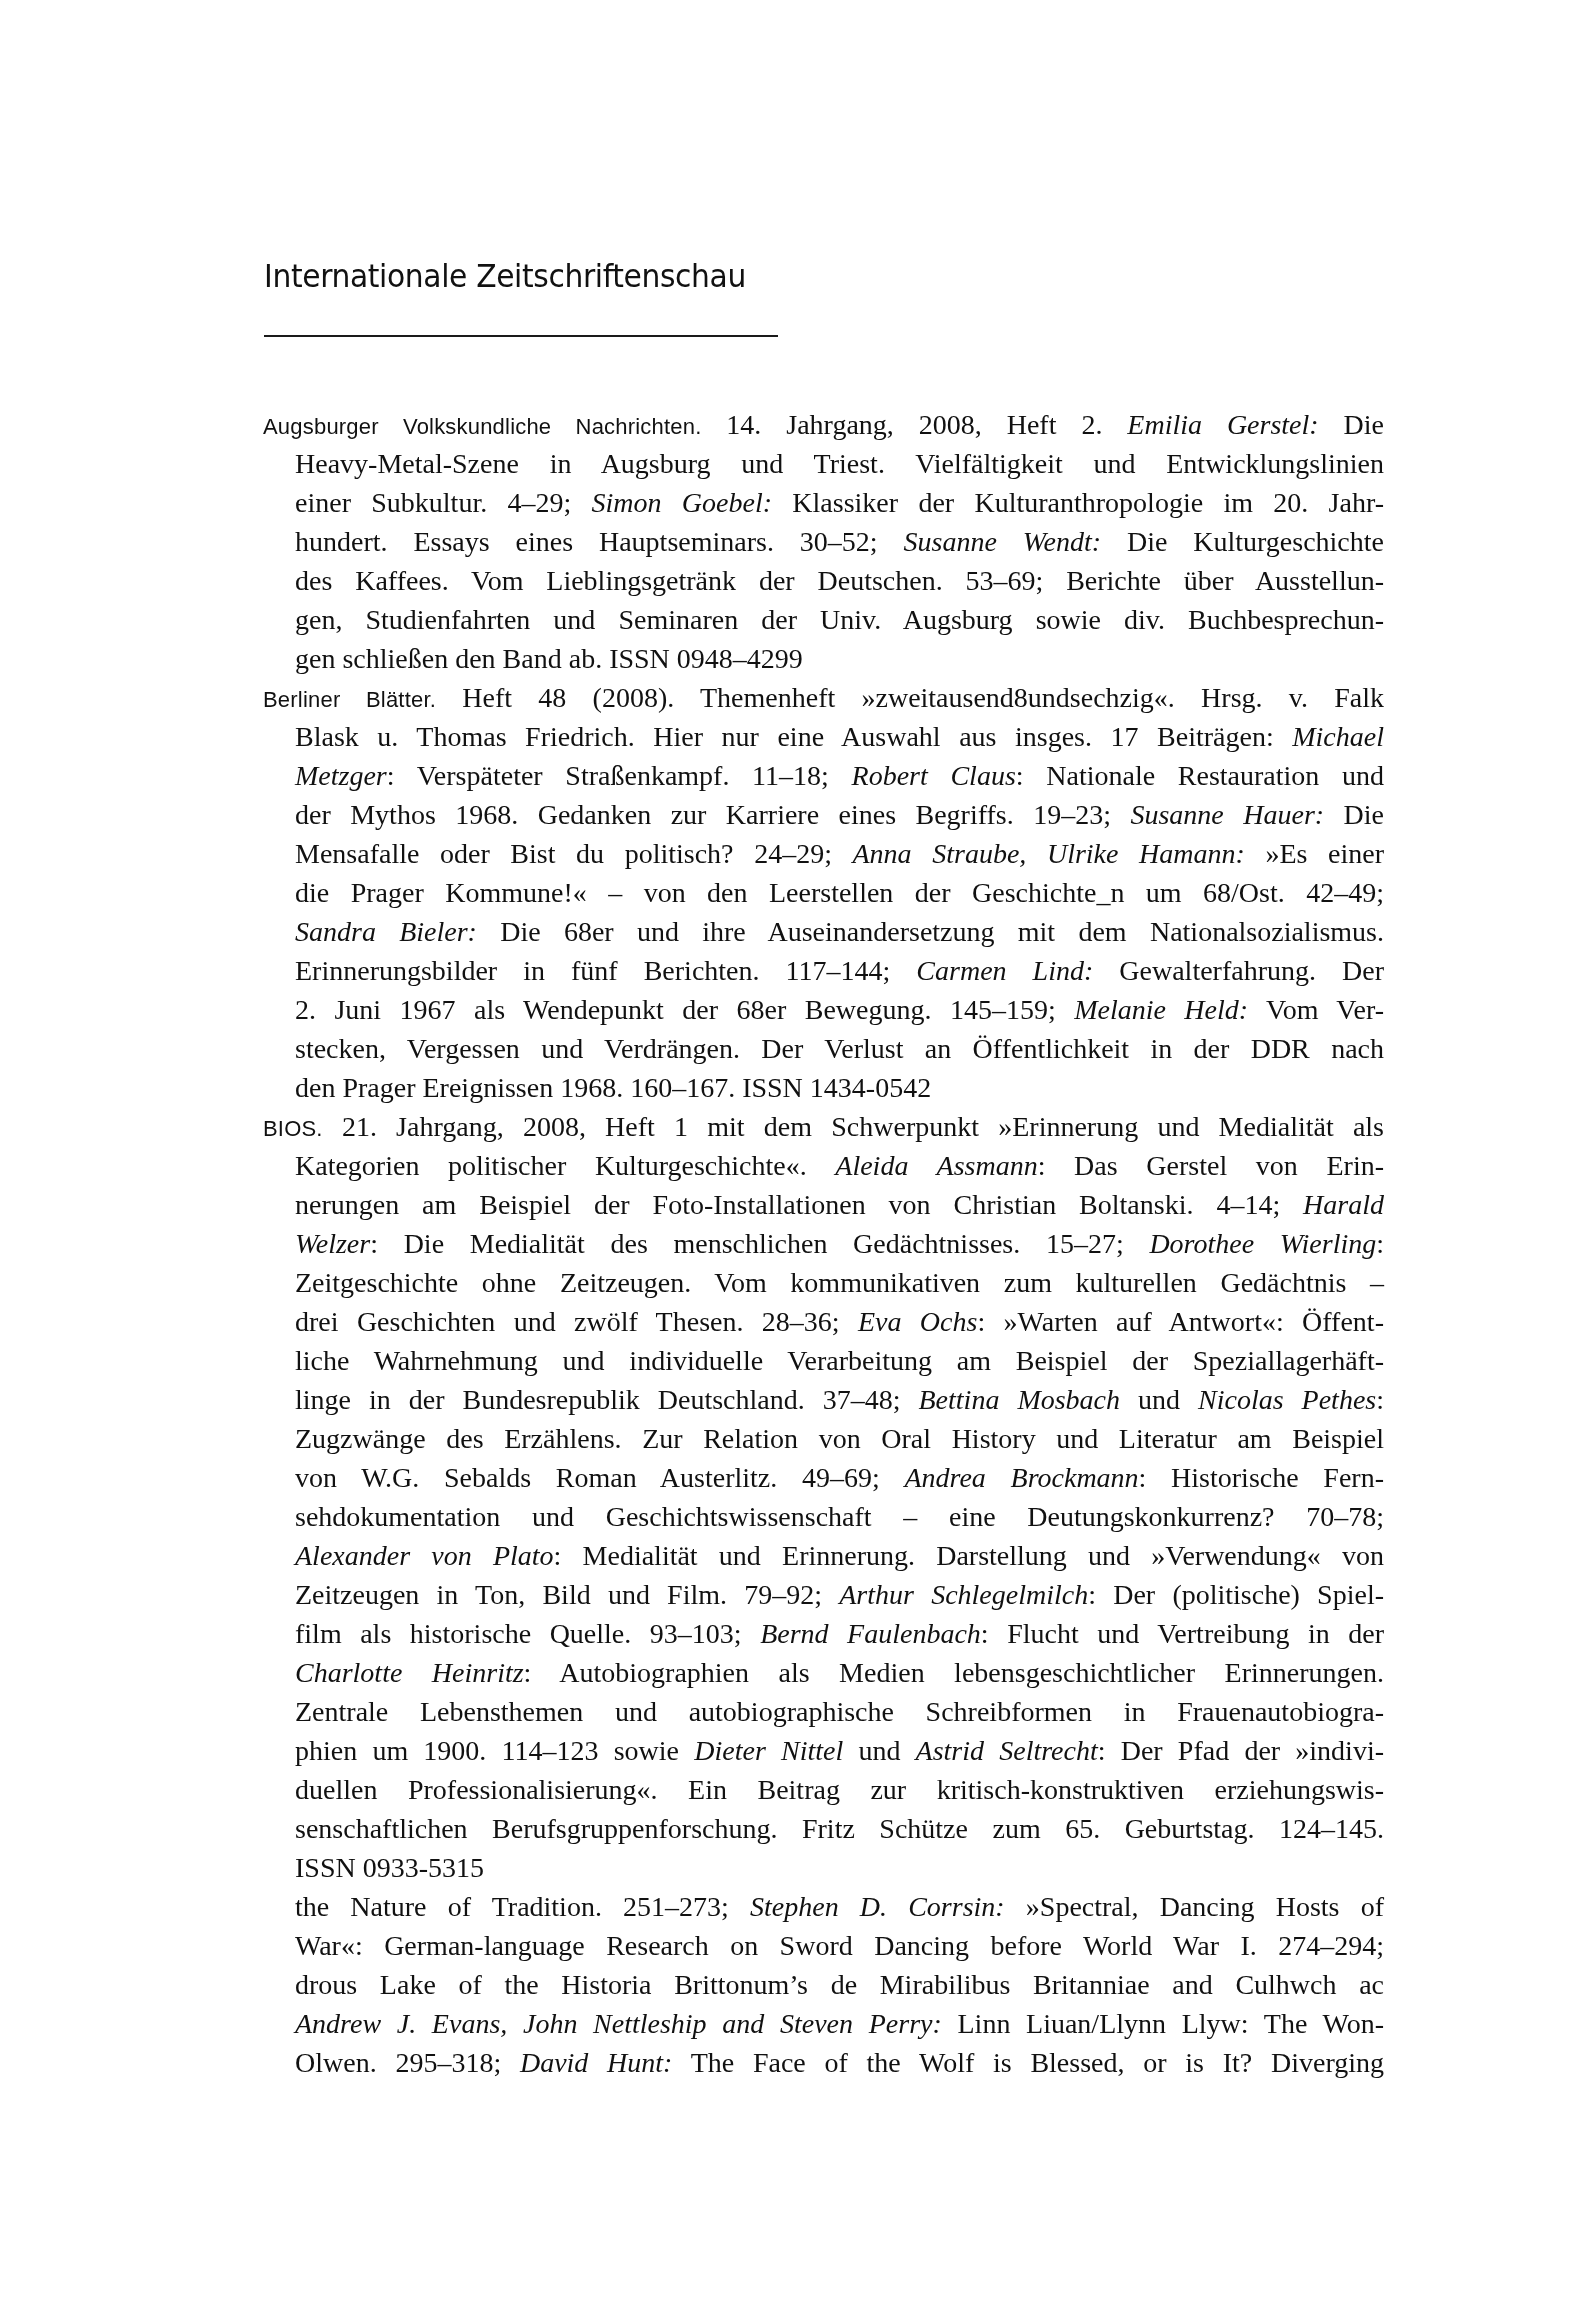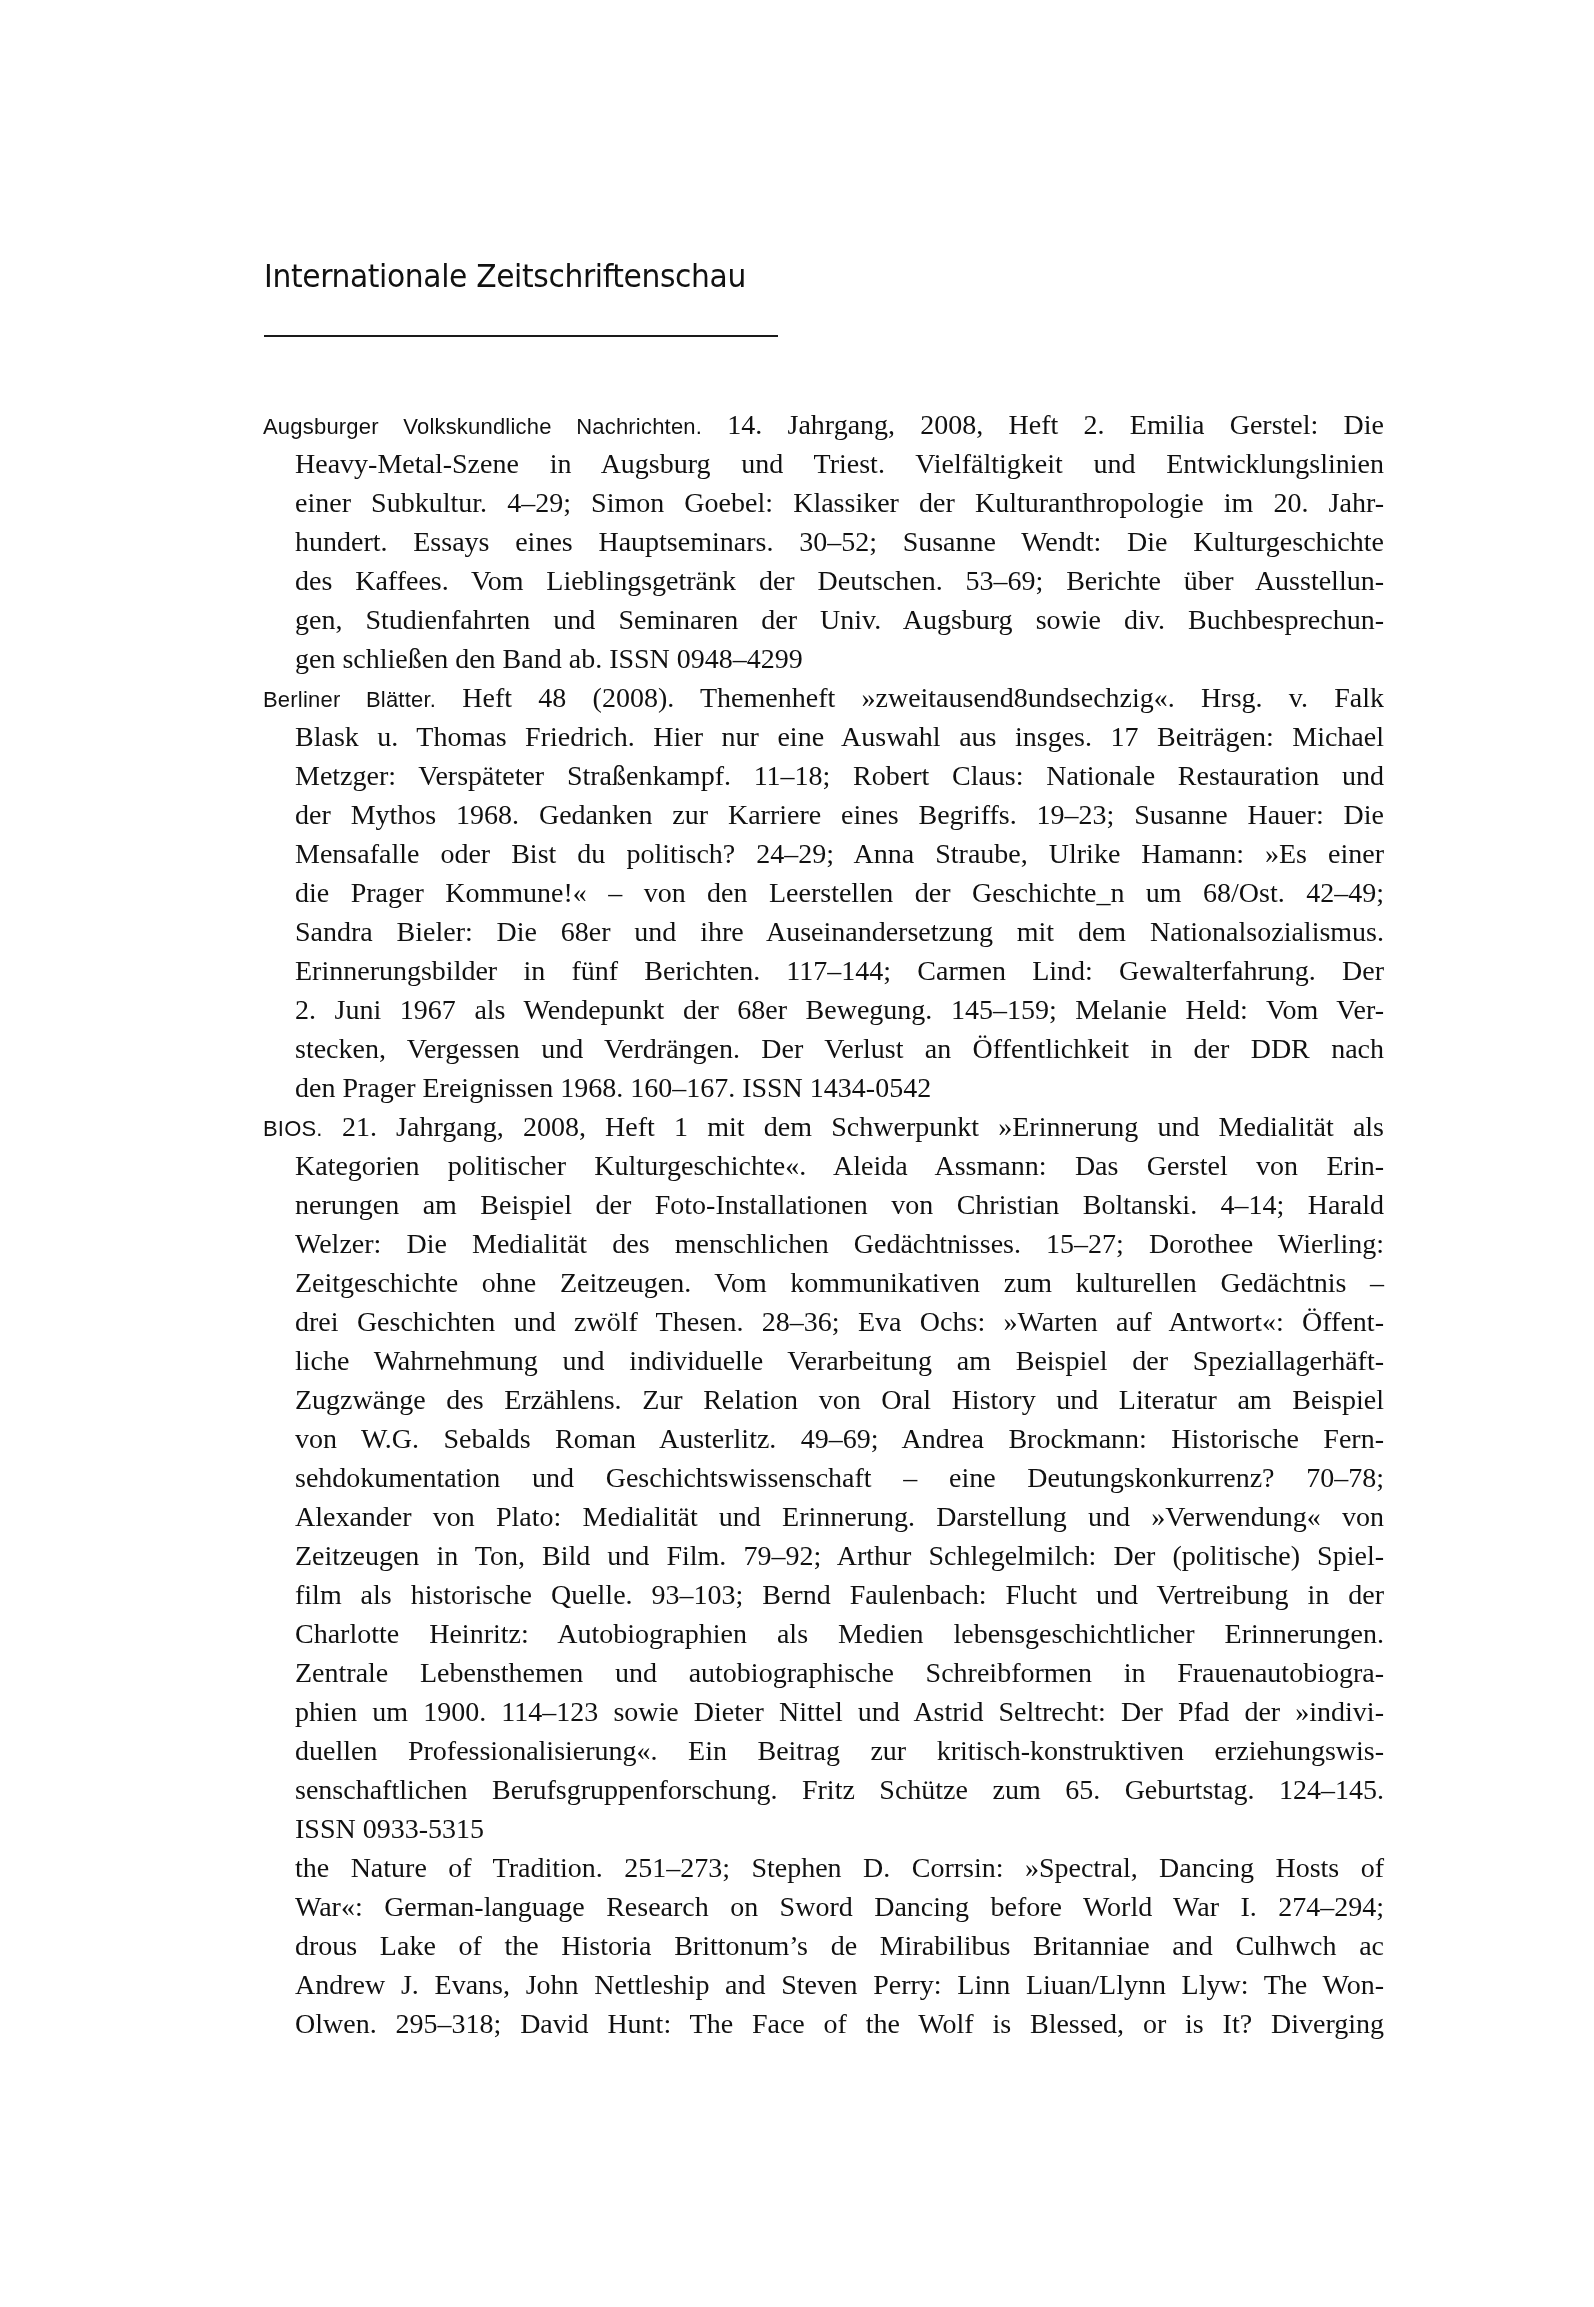--- a/index.html
+++ b/index.html
@@ -20,21 +20,21 @@
     height: 39px; line-height: 39px;
     font-family: "Liberation Serif", serif; font-size: 28px;
     text-align: justify; text-align-last: justify; white-space: nowrap;
     overflow: visible;
   }
   .line.cont { margin-left: 32px; }
   .line.last { text-align-last: left; }
   .label {
     font-family: Liberation Sans, sans-serif; font-size: 22px; letter-spacing: 0.2px;
   }
-  .it { }
+  .it { font-style: italic; }
 </style>
 </head>
 <body>
 
 <div class="heading">Internationale Zeitschriftenschau</div>
 <div class="rule"></div>
 
 <div class="entries" id="entries">
     <div>
       <div class="line"><span class="label">Augsburger Volkskundliche Nachrichten.</span><span> 14. Jahrgang, 2008, Heft 2. </span><span class="it">Emilia Gerstel:</span><span> Die</span></div>
@@ -59,20 +59,21 @@
       <div class="line cont last"><span>den Prager Ereignissen 1968. 160–167. ISSN 1434-0542</span></div>
     </div>
     <div>
       <div class="line"><span class="label">BIOS.</span><span> 21. Jahrgang, 2008, Heft 1 mit dem Schwerpunkt »Erinnerung und Medialität als</span></div>
       <div class="line cont"><span>Kategorien politischer Kulturgeschichte«. </span><span class="it">Aleida Assmann</span><span>: Das Gerstel von Erin-</span></div>
       <div class="line cont"><span>nerungen am Beispiel der Foto-Installationen von Christian Boltanski. 4–14; </span><span class="it">Harald</span></div>
       <div class="line cont"><span class="it">Welzer</span><span>: Die Medialität des menschlichen Gedächtnisses. 15–27; </span><span class="it">Dorothee Wierling</span><span>:</span></div>
       <div class="line cont"><span>Zeitgeschichte ohne Zeitzeugen. Vom kommunikativen zum kulturellen Gedächtnis –</span></div>
       <div class="line cont"><span>drei Geschichten und zwölf Thesen. 28–36; </span><span class="it">Eva Ochs</span><span>: »Warten auf Antwort«: Öffent-</span></div>
       <div class="line cont"><span>liche Wahrnehmung und individuelle Verarbeitung am Beispiel der Speziallagerhäft-</span></div>
+      <div class="line cont"><span>linge in der Bundesrepublik Deutschland. 37–48; </span><span class="it">Bettina Mosbach</span><span> und </span><span class="it">Nicolas Pethes</span><span>:</span></div>
       <div class="line cont"><span>Zugzwänge des Erzählens. Zur Relation von Oral History und Literatur am Beispiel</span></div>
       <div class="line cont"><span>von W.G. Sebalds Roman Austerlitz. 49–69; </span><span class="it">Andrea Brockmann</span><span>: Historische Fern-</span></div>
       <div class="line cont"><span>sehdokumentation und Geschichtswissenschaft – eine Deutungskonkurrenz? 70–78;</span></div>
       <div class="line cont"><span class="it">Alexander von Plato</span><span>: Medialität und Erinnerung. Darstellung und »Verwendung« von</span></div>
       <div class="line cont"><span>Zeitzeugen in Ton, Bild und Film. 79–92; </span><span class="it">Arthur Schlegelmilch</span><span>: Der (politische) Spiel-</span></div>
       <div class="line cont"><span>film als historische Quelle. 93–103; </span><span class="it">Bernd Faulenbach</span><span>: Flucht und Vertreibung in der</span></div>
       <div class="line cont"><span class="it">Charlotte Heinritz</span><span>: Autobiographien als Medien lebensgeschichtlicher Erinnerungen.</span></div>
       <div class="line cont"><span>Zentrale Lebensthemen und autobiographische Schreibformen in Frauenautobiogra-</span></div>
       <div class="line cont"><span>phien um 1900. 114–123 sowie </span><span class="it">Dieter Nittel</span><span> und </span><span class="it">Astrid Seltrecht</span><span>: Der Pfad der »indivi-</span></div>
       <div class="line cont"><span>duellen Professionalisierung«. Ein Beitrag zur kritisch-konstruktiven erziehungswis-</span></div>

